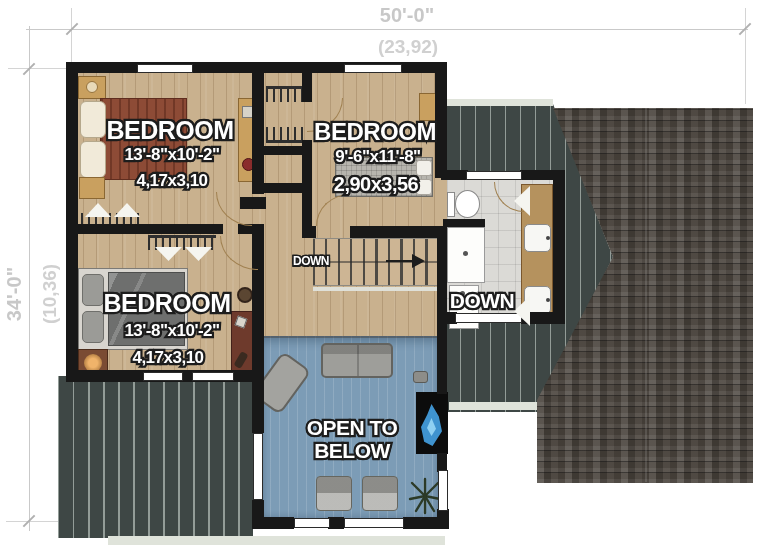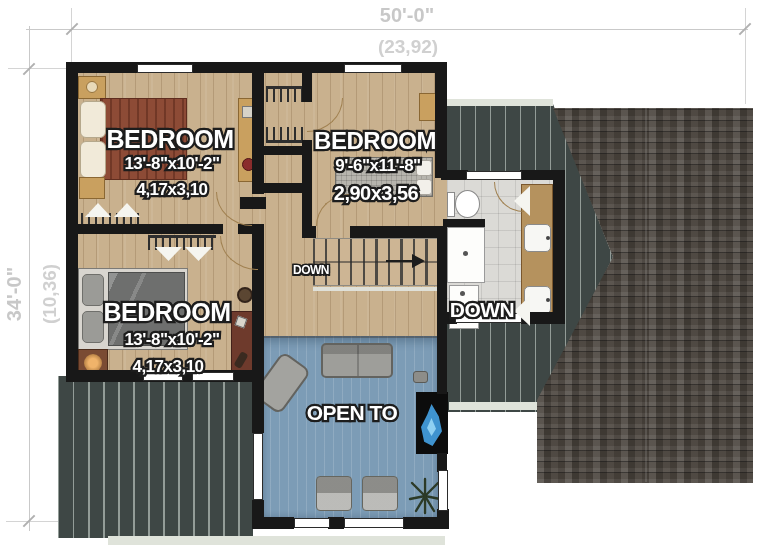--- a/index.html
+++ b/index.html
@@ -38,21 +38,21 @@
   .rod-u{border-bottom:3px solid #2e2e2e;}
   .tri{position:absolute;background:#f5f5f0;filter:drop-shadow(0 0 1px #333);}
   .tri-up{clip-path:polygon(50% 0,100% 100%,0 100%);}
   .tri-down{clip-path:polygon(0 0,100% 0,50% 100%);}
   .tri-left{clip-path:polygon(100% 0,100% 100%,0 50%);}
   .arc{position:absolute;box-sizing:border-box;border:0 solid #a08050;}
   
   .lbl{position:absolute;font-weight:bold;color:#fff;white-space:nowrap;text-align:center;
        transform:translate(-50%,-50%);-webkit-text-stroke:4.5px #1d1d1d;paint-order:stroke fill;
        letter-spacing:-.5px;
-       text-shadow:-1.5px -1.5px 0 #1d1d1d,1.5px -1.5px 0 #1d1d1d,-1.5px 1.5px 0 #1d1d1d,1.5px 1.5px 0 #1d1d1d;margin-top:9px;}
+       text-shadow:-1.5px -1.5px 0 #1d1d1d,1.5px -1.5px 0 #1d1d1d,-1.5px 1.5px 0 #1d1d1d,1.5px 1.5px 0 #1d1d1d;}
   .lbl-sm{-webkit-text-stroke:3px #1d1d1d;}
   .dim{position:absolute;font-weight:bold;color:#c8c8c8;white-space:nowrap;transform:translate(-50%,-50%);}
   .dimv{transform:translate(-50%,-50%) rotate(-90deg);}
   .dline{position:absolute;background:#c9c9c9;}
   .tick{position:absolute;width:16px;height:2px;background:#b0b0b0;transform:translate(-50%,-50%) rotate(-45deg);}
   .plan-num{position:absolute;color:#3e3e3e;font-size:21px;letter-spacing:.5px;}
 </style>
 </head>
 <body>
 
@@ -214,21 +214,22 @@
   <div class="lbl" style="left:375px;top:132px;font-size:24px">BEDROOM</div>
   <div class="lbl" style="left:378px;top:157px;font-size:17px">9'-6"x11'-8"</div>
   <div class="lbl" style="left:376px;top:184px;font-size:20px">2,90x3,56</div>
 
   <div class="lbl" style="left:167px;top:303px;font-size:25px">BEDROOM</div>
   <div class="lbl" style="left:172px;top:331px;font-size:17px">13'-8"x10'-2"</div>
   <div class="lbl" style="left:168px;top:358px;font-size:17px">4,17x3,10</div>
 
   <div class="lbl" style="left:482px;top:301px;font-size:21px">DOWN</div>
   <div class="lbl lbl-sm" style="left:311px;top:261px;font-size:12px">DOWN</div>
-  <div class="lbl" style="left:352px;top:404px;font-size:21px">OPEN TO</div>
+  <div class="lbl" style="left:352px;top:428px;font-size:21px">OPEN TO</div>
+  <div class="lbl" style="left:352px;top:451px;font-size:21px">BELOW</div>
 
   <div class="dim" style="left:407px;top:15px;font-size:20px">50'-0"</div>
   <div class="dim" style="left:408px;top:47px;font-size:19px;color:#d0d0d0">(23,92)</div>
   <div class="dim dimv" style="left:14px;top:294px;font-size:20px">34'-0"</div>
   <div class="dim dimv" style="left:50px;top:294px;font-size:19px;color:#d0d0d0">(10,36)</div>
 
 
 </div>
 
 </body></html>

